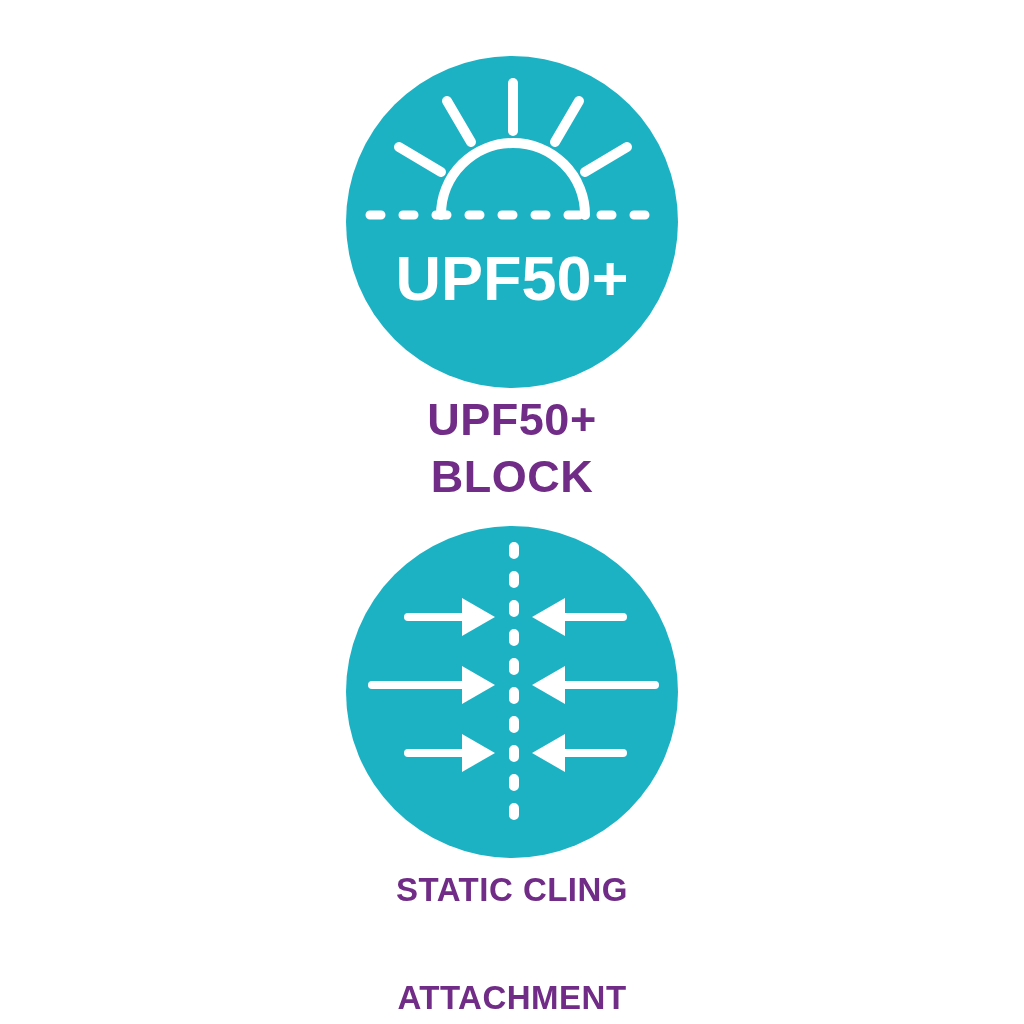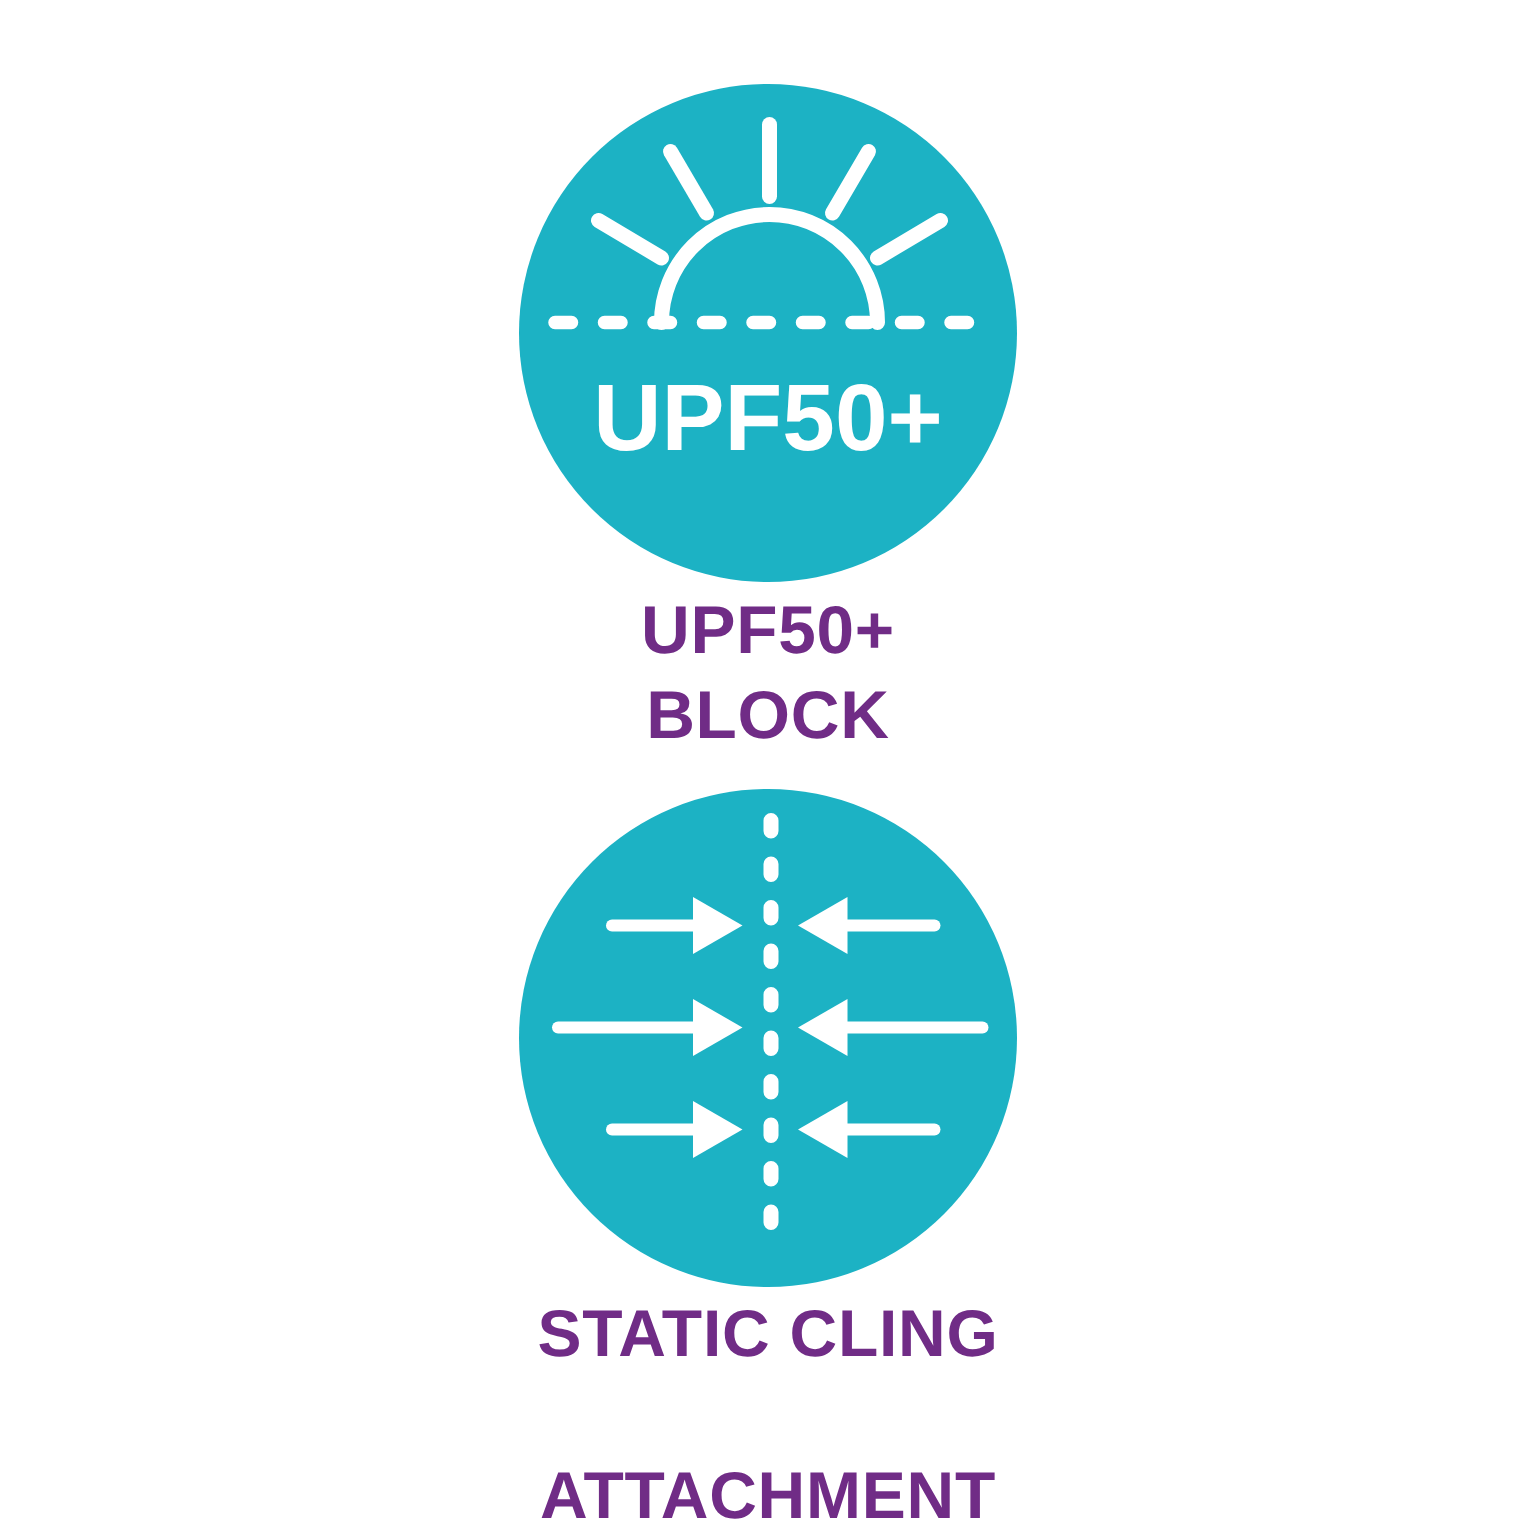--- a/index.html
+++ b/index.html
@@ -26,21 +26,21 @@
     position: absolute;
     left: 0;
     width: 100%;
     text-align: center;
     color: #702C86;
     font-weight: bold;
     letter-spacing: 0.5px;
     white-space: nowrap;
   }
   .cap1 { font-size: 45px; line-height: 57px; height: 57px; }
-  .cap2 { font-size: 44px; line-height: 56px; height: 56px; }
+  .cap2 { font-size: 33px; line-height: 56px; height: 56px; }
   #cap-upf-1   { top: 391px; }
   #cap-upf-2   { top: 448px; }
   #cap-cling-1 { top: 862px; }
   #cap-cling-2 { top: 970px; }
   .icon-label-text {
     font-family: "Liberation Sans", sans-serif;
     font-weight: bold;
     font-size: 63px;
     fill: #ffffff;
   }

